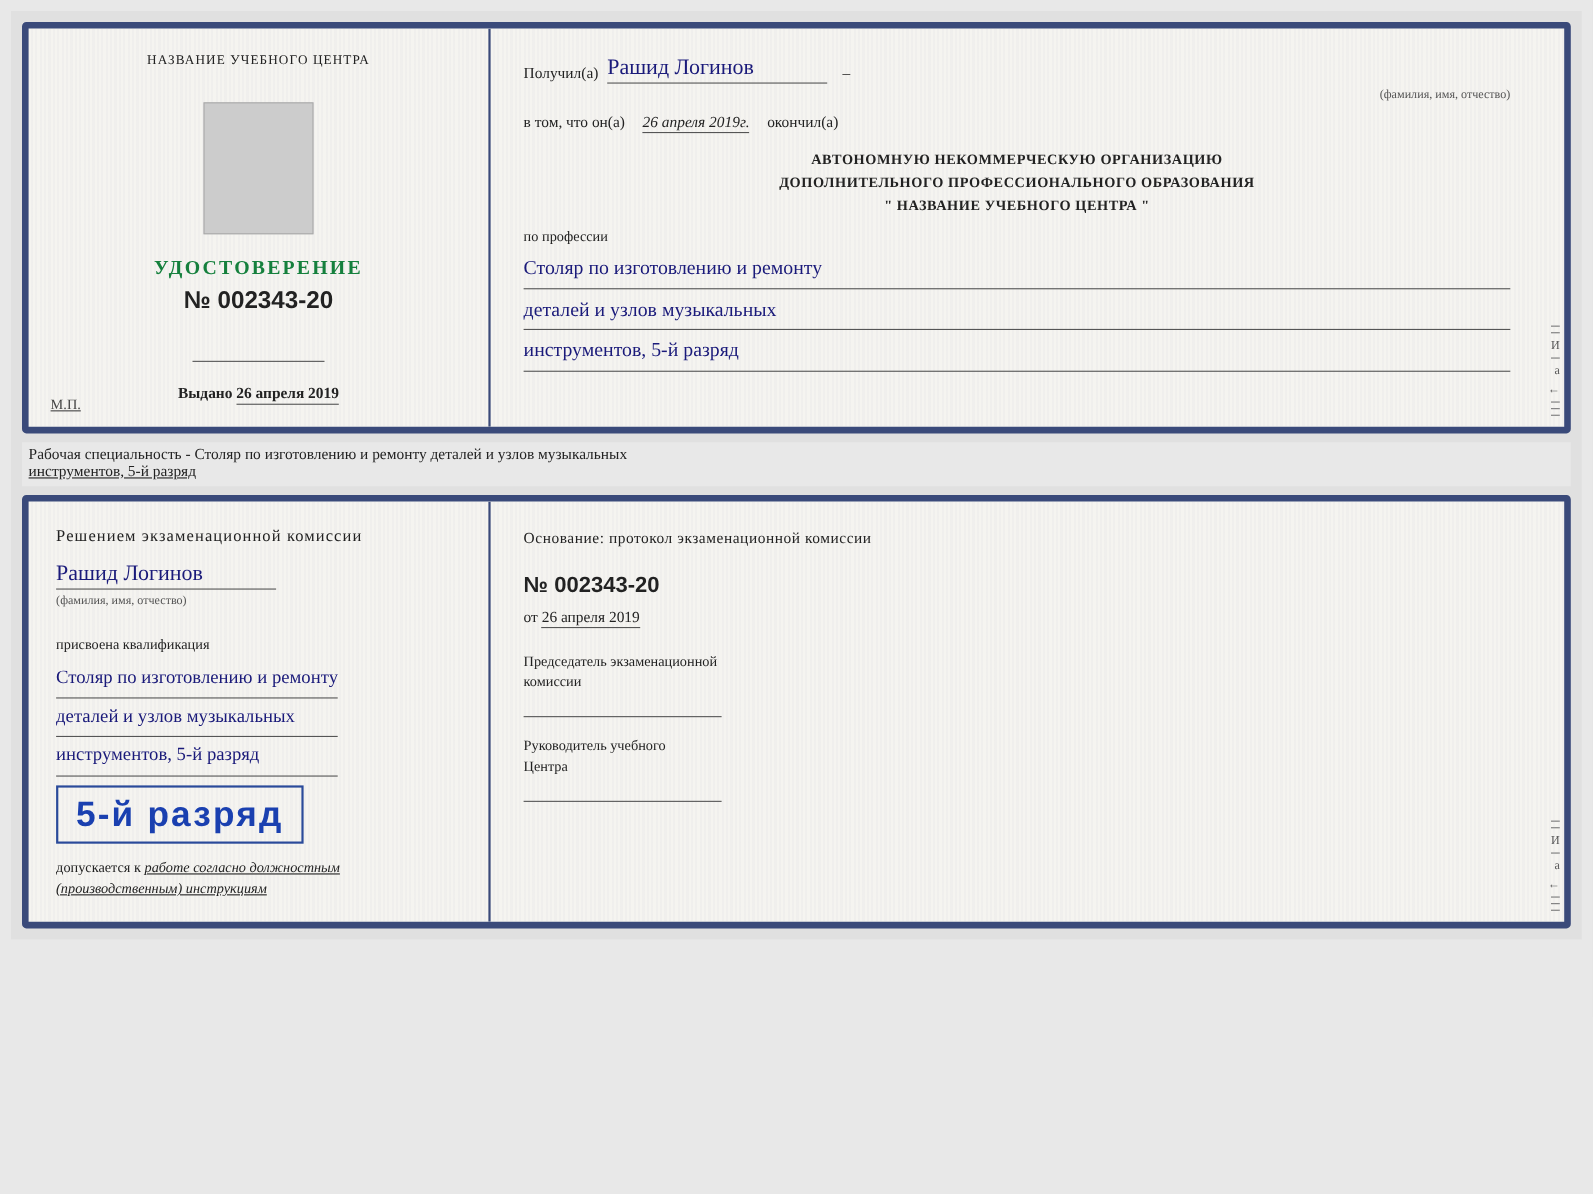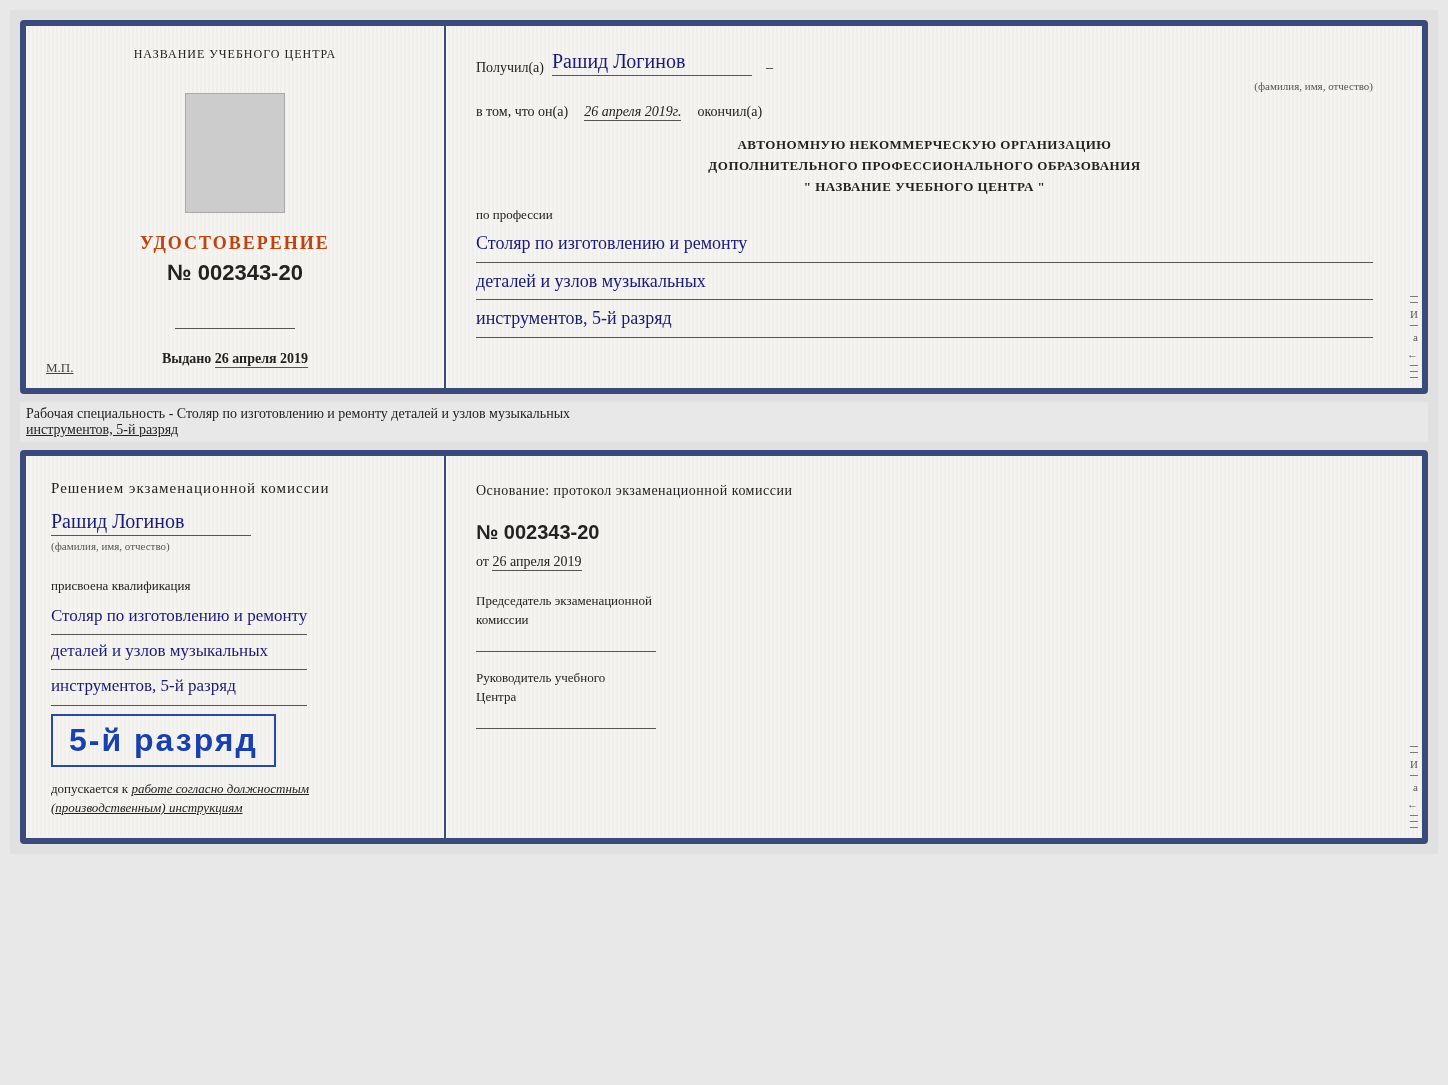--- a/index.html
+++ b/index.html
@@ -76,21 +76,21 @@
       margin-bottom: 30px;
       text-align: center;
       line-height: 1.4;
     }
 
     .cert-label {
       font-size: 18px;
       font-weight: bold;
       letter-spacing: 2px;
       text-transform: uppercase;
-      color: #c2410c;
+      color: #15803d;
       margin-bottom: 6px;
     }
 
     .cert-number {
       font-size: 22px;
       font-weight: bold;
       color: #222;
       margin-bottom: 30px;
       font-family: Arial, sans-serif;
     }

